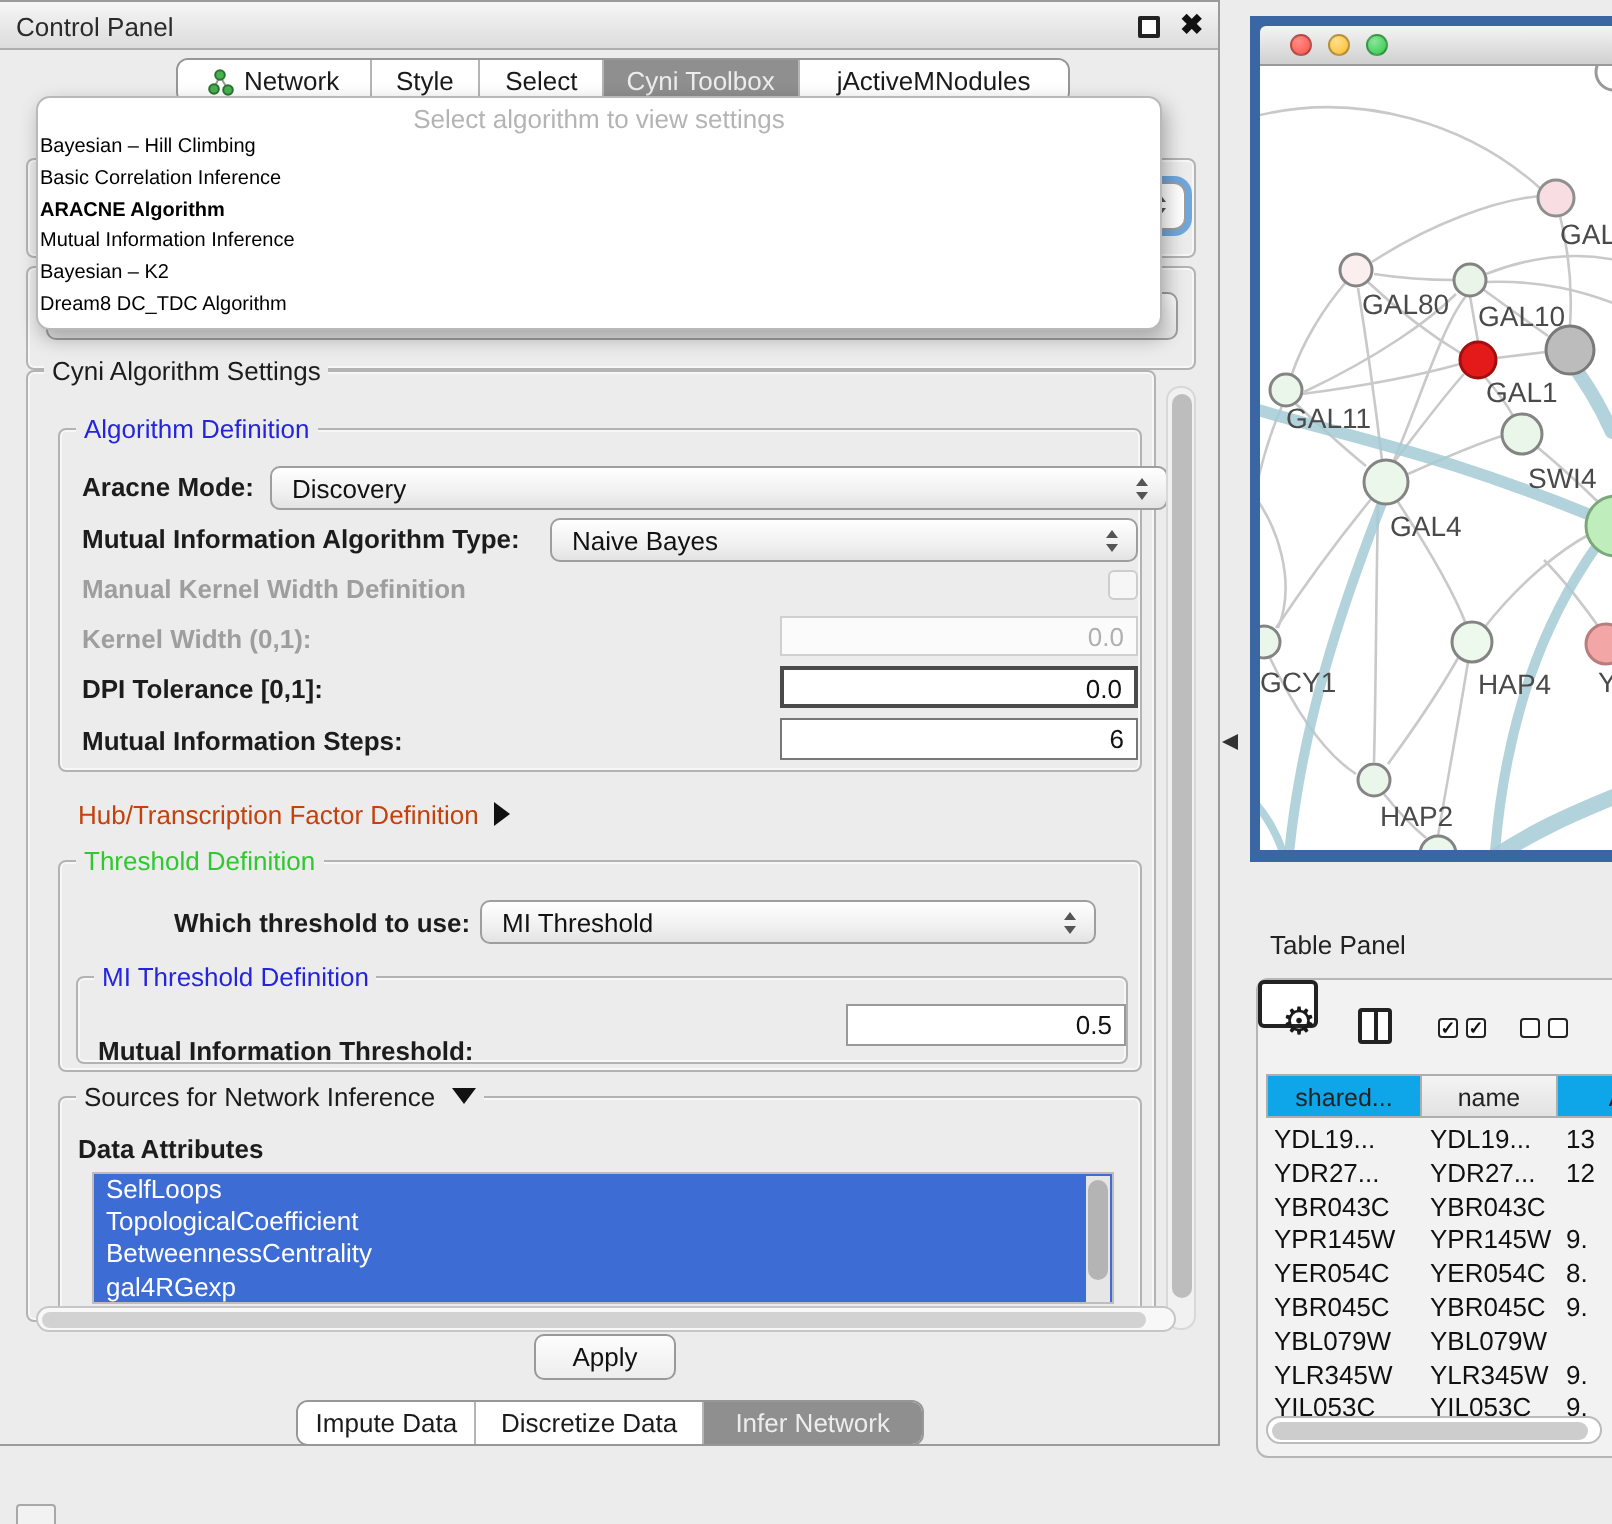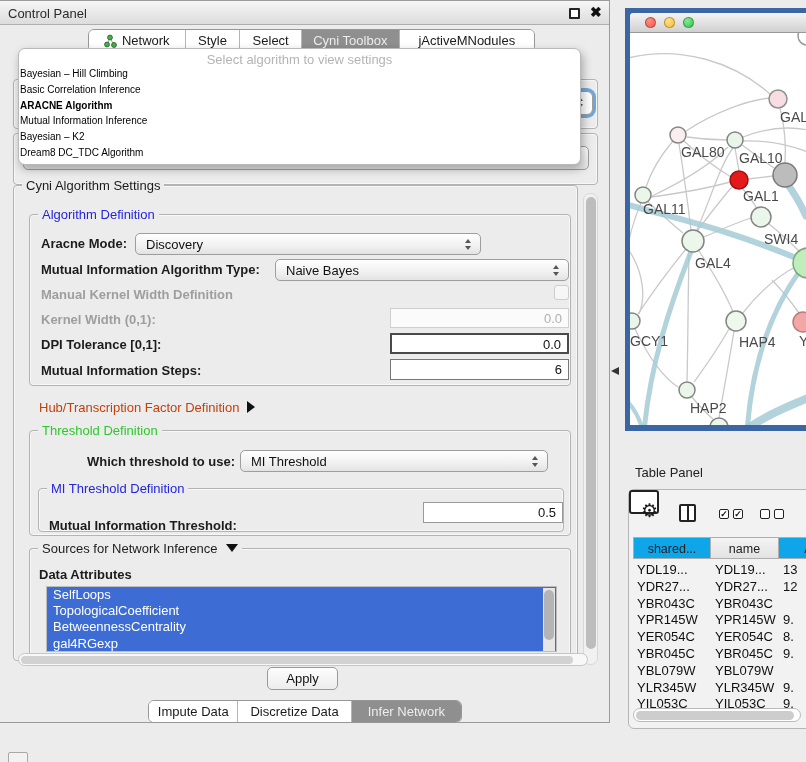--- a/index.html
+++ b/index.html
@@ -174,21 +174,21 @@
       </div>
     </div>
 
     <div class="fieldset" style="left:13px;top:184px;width:565px;height:476px;">
       <span class="fs-label">Cyni Algorithm Settings</span>
 
       <div class="fieldset" style="left:15px;top:28px;width:542px;height:172px;">
         <span class="fs-label blue-t">Algorithm Definition</span>
 
         <div class="bold-label" style="left:11px;top:21px;">Aracne Mode:</div>
-        <div class="combo" style="left:105px;top:18px;width:346px;text-decoration:underline;">
+        <div class="combo" style="left:105px;top:18px;width:449px;text-decoration:underline;">
           <span class="ct">Discovery</span>
           <span class="arrows">
               <div class="up"></div>
               <div class="dn"></div>
             </span>
         </div>
 
         <div class="bold-label" style="left:11px;top:47px;">Mutual Information Algorithm Type:</div>
         <div class="combo" style="left:245px;top:44px;width:294px;">
           <span class="ct">Naive Bayes</span>

